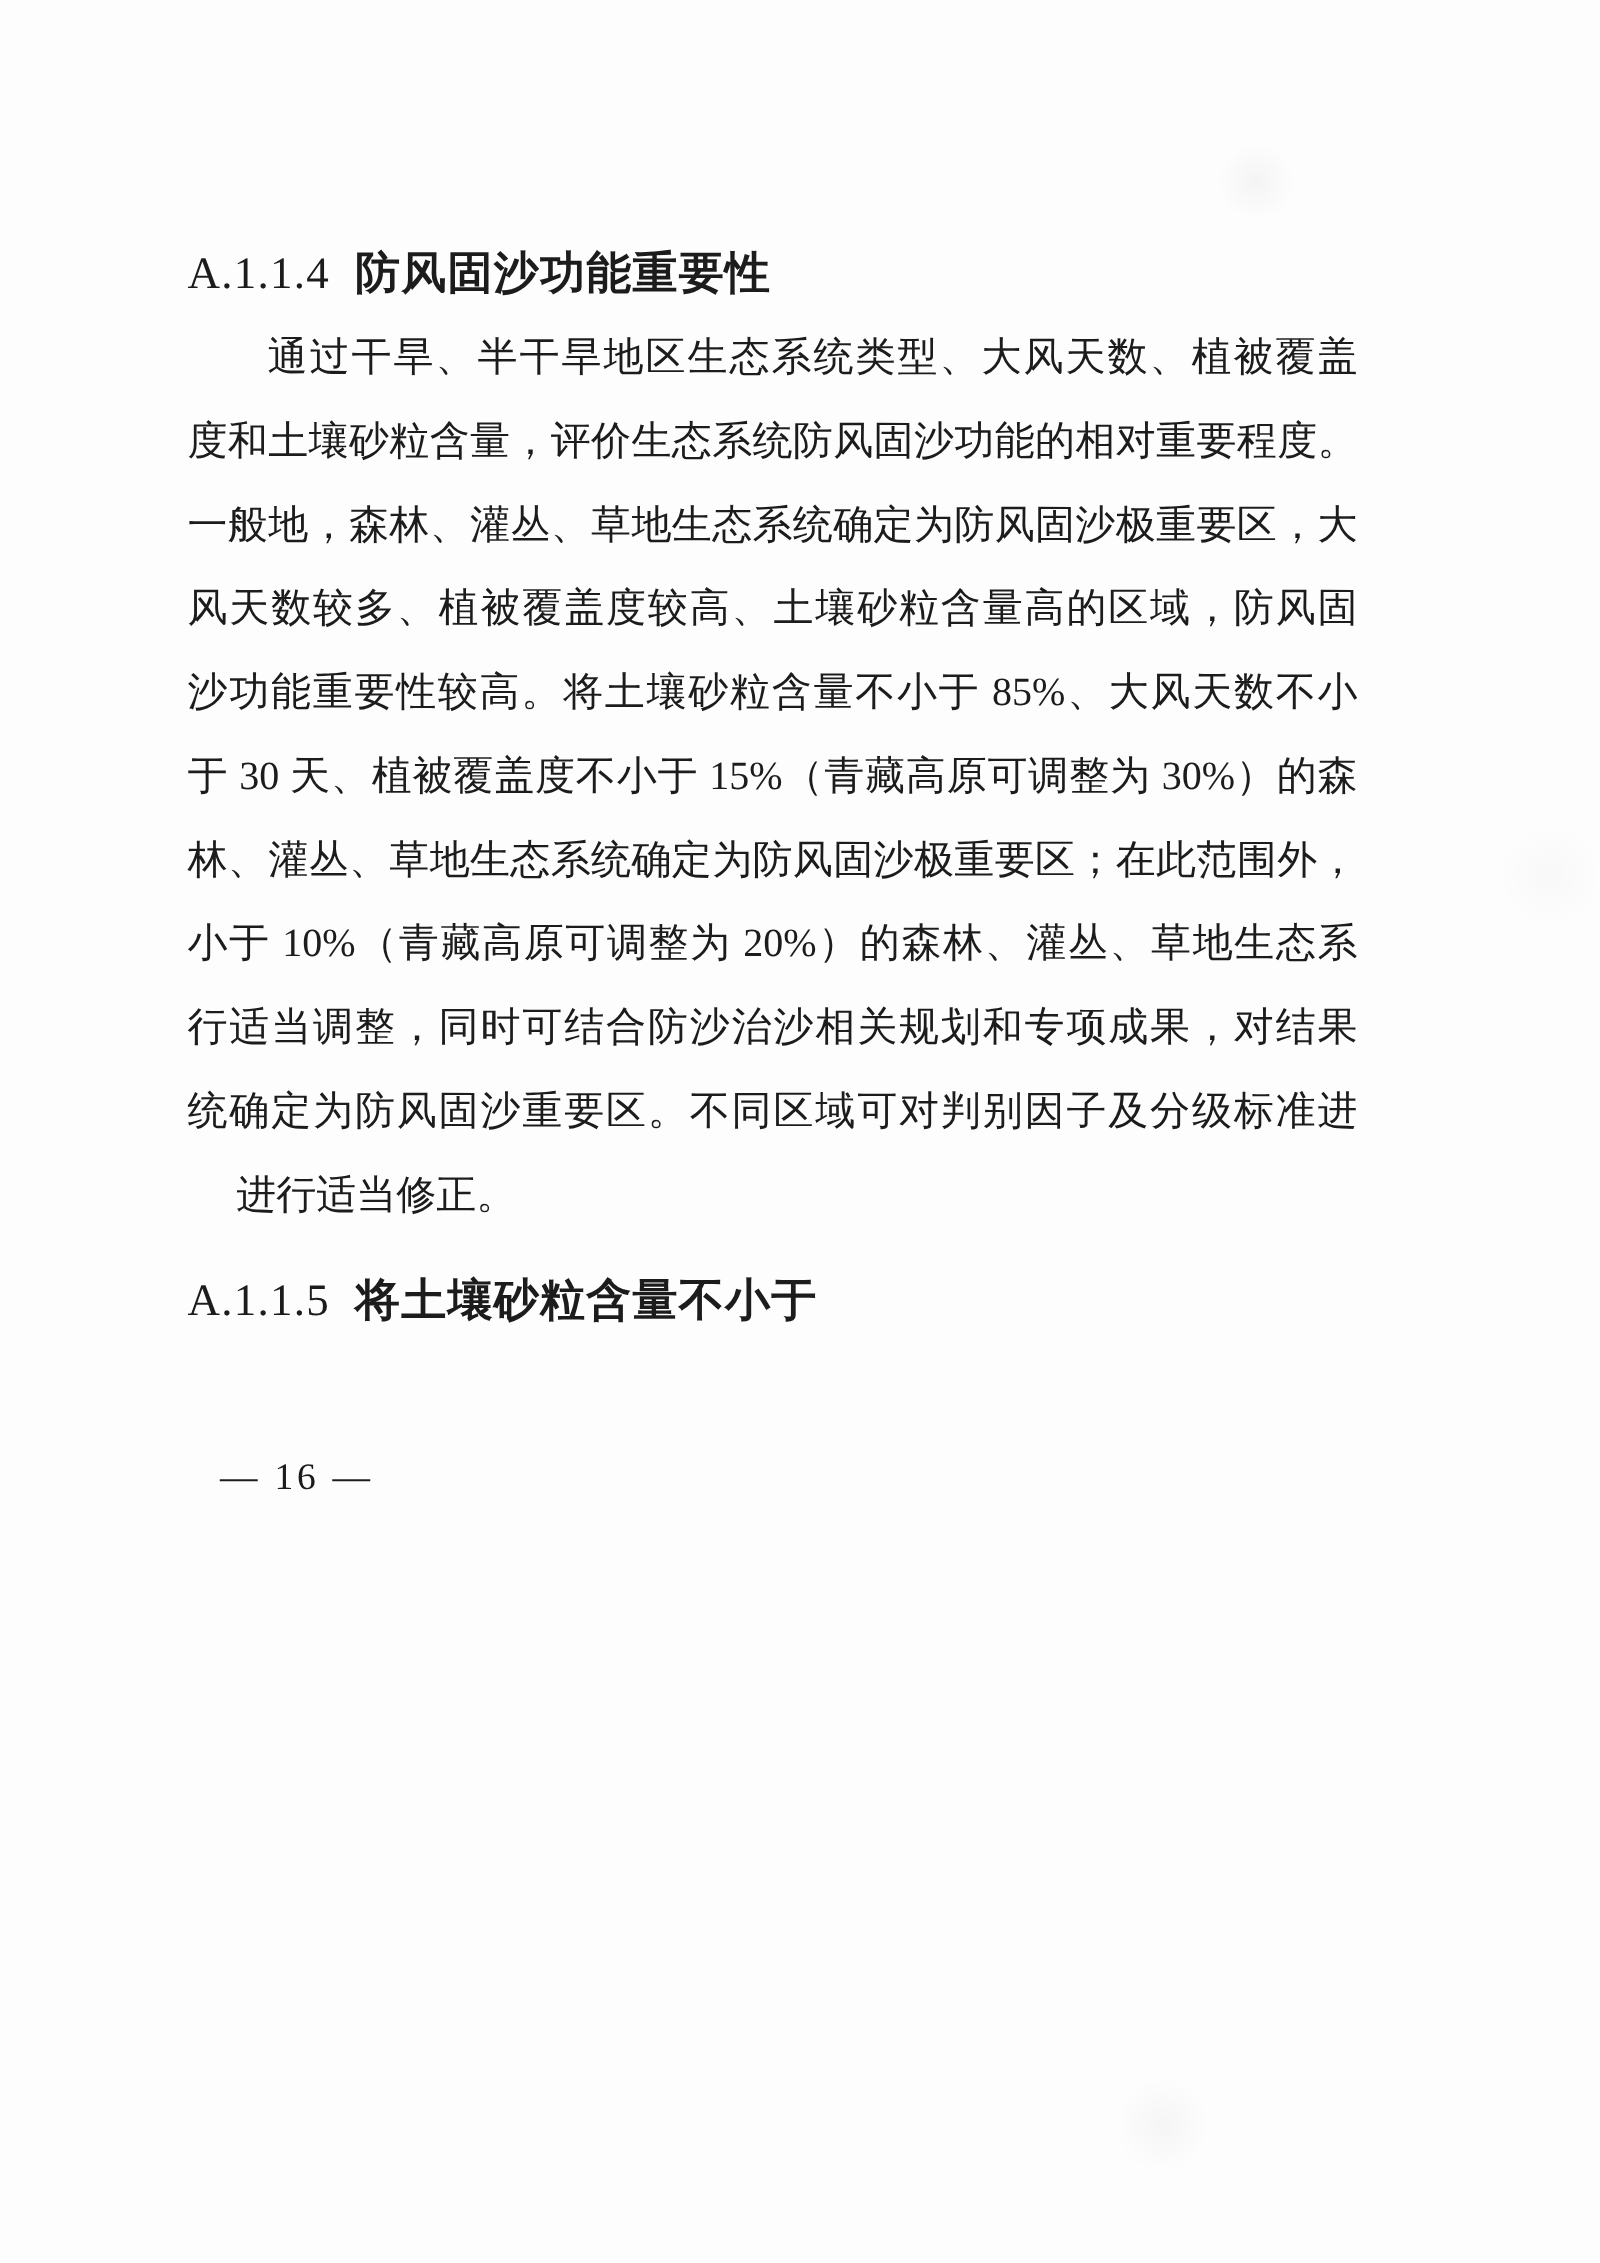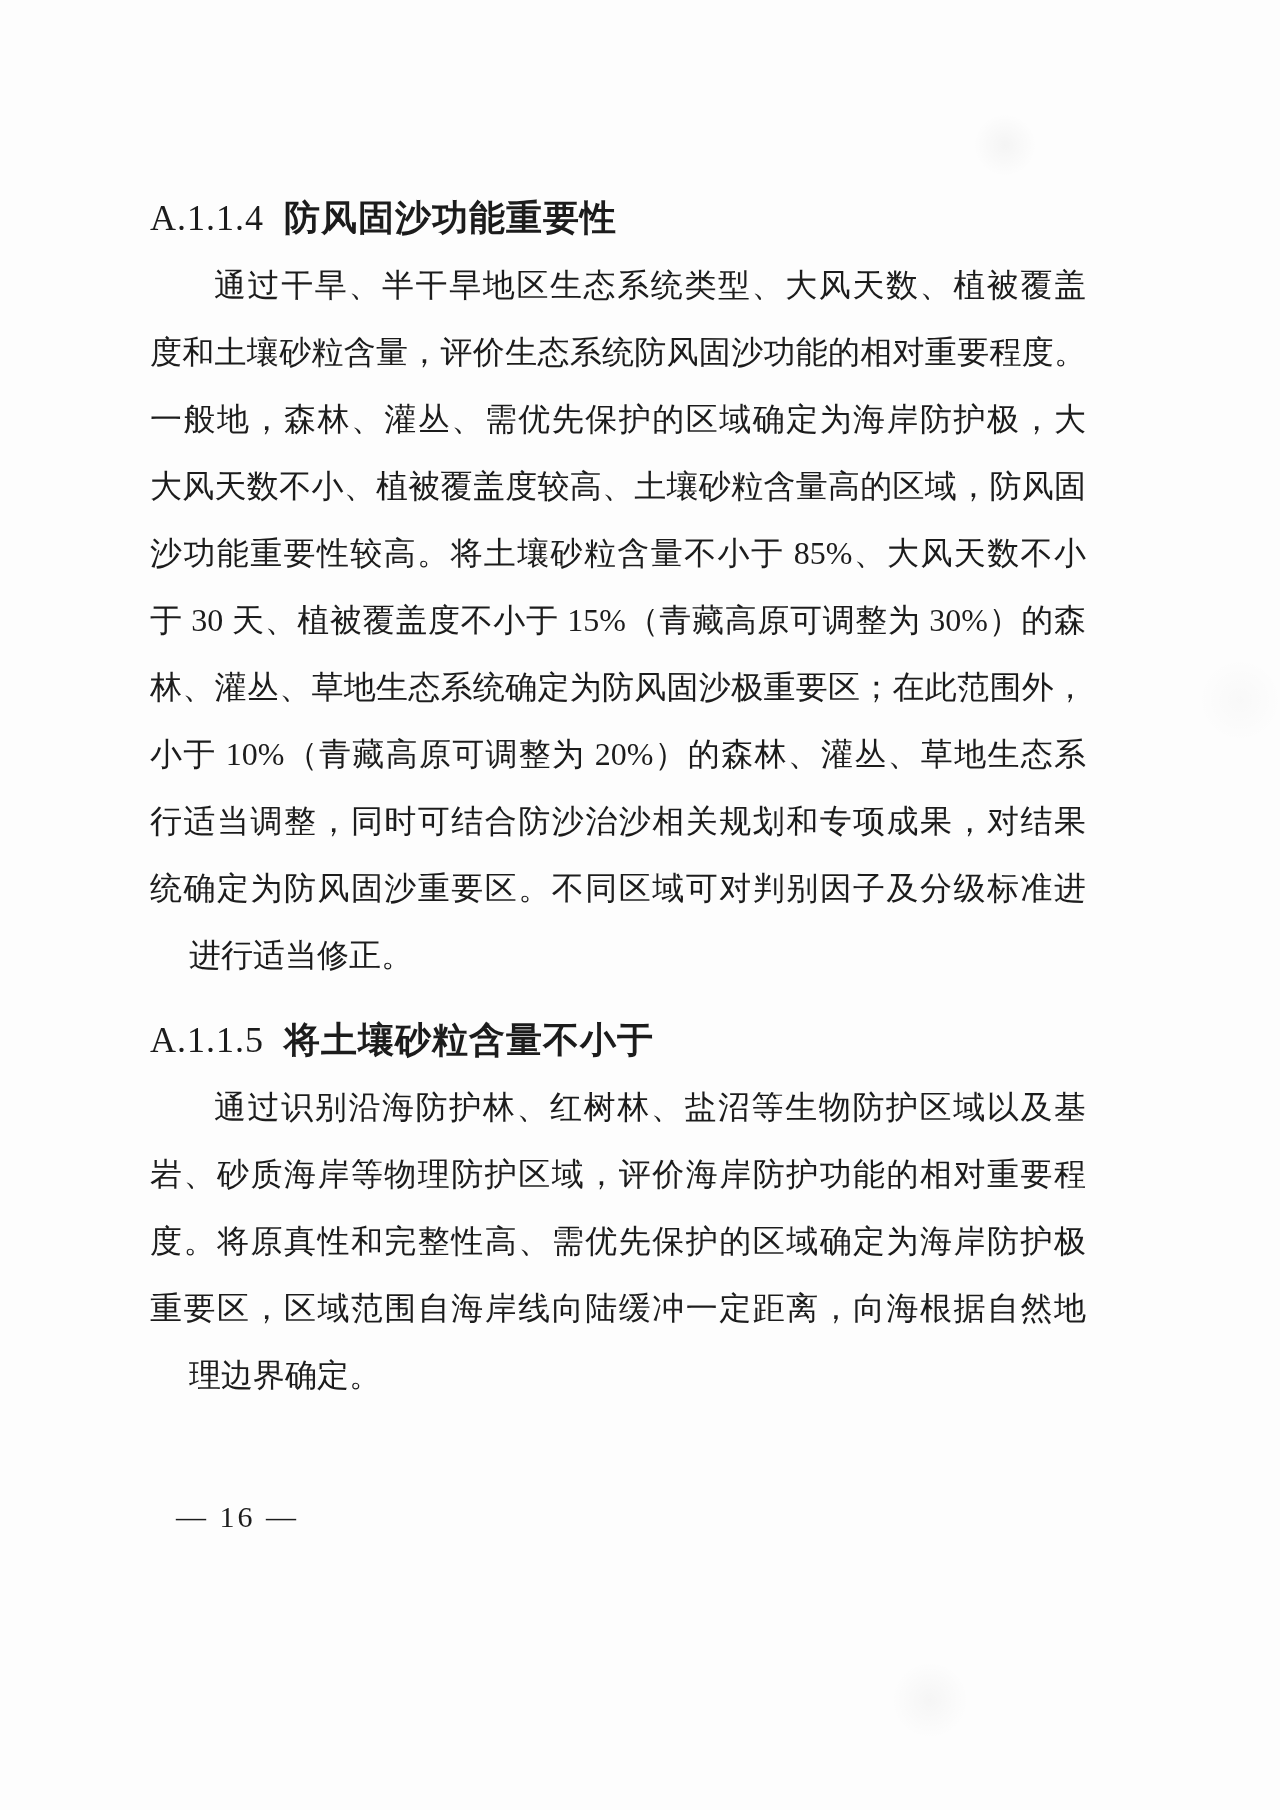--- a/index.html
+++ b/index.html
@@ -83,39 +83,32 @@
 <div class="page">
   <div class="content">
 
     <h2 class="heading">
       <span class="h-num">A.1.1.4</span><span class="h-title">防风固沙功能重要性</span>
     </h2>
 
     <div class="para">
       <div class="line first">通过干旱、半干旱地区生态系统类型、大风天数、植被覆盖</div>
       <div class="line">度和土壤砂粒含量，评价生态系统防风固沙功能的相对重要程度。</div>
-      <div class="line">一般地，森林、灌丛、需优先保护的区域确定为海岸防护极，大</div>
-      <div class="line">大风天数不小、植被覆盖度较高、土壤砂粒含量高的区域，防风固</div>
+      <div class="line">一般地，森林、灌丛、草地生态系统确定为防风固沙极重要区，大</div>
+      <div class="line">风天数较多、植被覆盖度较高、土壤砂粒含量高的区域，防风固</div>
       <div class="line">沙功能重要性较高。将土壤砂粒含量不小于 85%、大风天数不小</div>
       <div class="line">于 30 天、植被覆盖度不小于 15%（青藏高原可调整为 30%）的森</div>
       <div class="line">林、灌丛、草地生态系统确定为防风固沙极重要区；在此范围外，</div>
       <div class="line">小于 10%（青藏高原可调整为 20%）的森林、灌丛、草地生态系</div>
       <div class="line">行适当调整，同时可结合防沙治沙相关规划和专项成果，对结果</div>
       <div class="line">统确定为防风固沙重要区。不同区域可对判别因子及分级标准进</div>
       <div class="line last">进行适当修正。</div>
     </div>
 
     <h2 class="heading second">
       <span class="h-num">A.1.1.5</span><span class="h-title">将土壤砂粒含量不小于</span>
     </h2>
 
-    <div class="para">
-      <div class="line first">通过识别沿海防护林、红树林、盐沼等生物防护区域以及基</div>
-      <div class="line">岩、砂质海岸等物理防护区域，评价海岸防护功能的相对重要程</div>
-      <div class="line">度。将原真性和完整性高、需优先保护的区域确定为海岸防护极</div>
-      <div class="line">重要区，区域范围自海岸线向陆缓冲一定距离，向海根据自然地</div>
-      <div class="line last">理边界确定。</div>
-    </div>
 
     <div class="page-number">— 16 —</div>
 
   </div>
 </div>
 
 </body></html>

